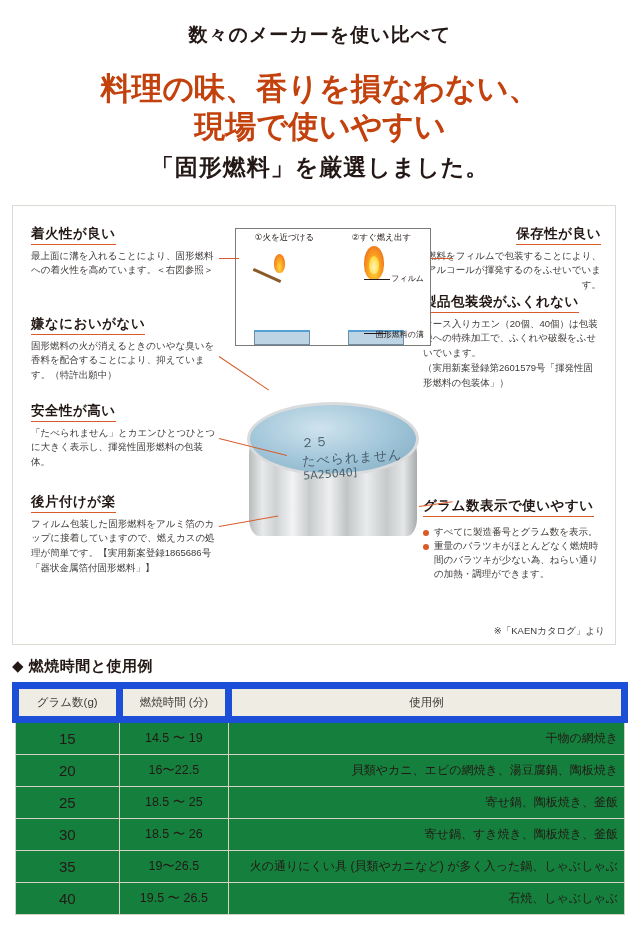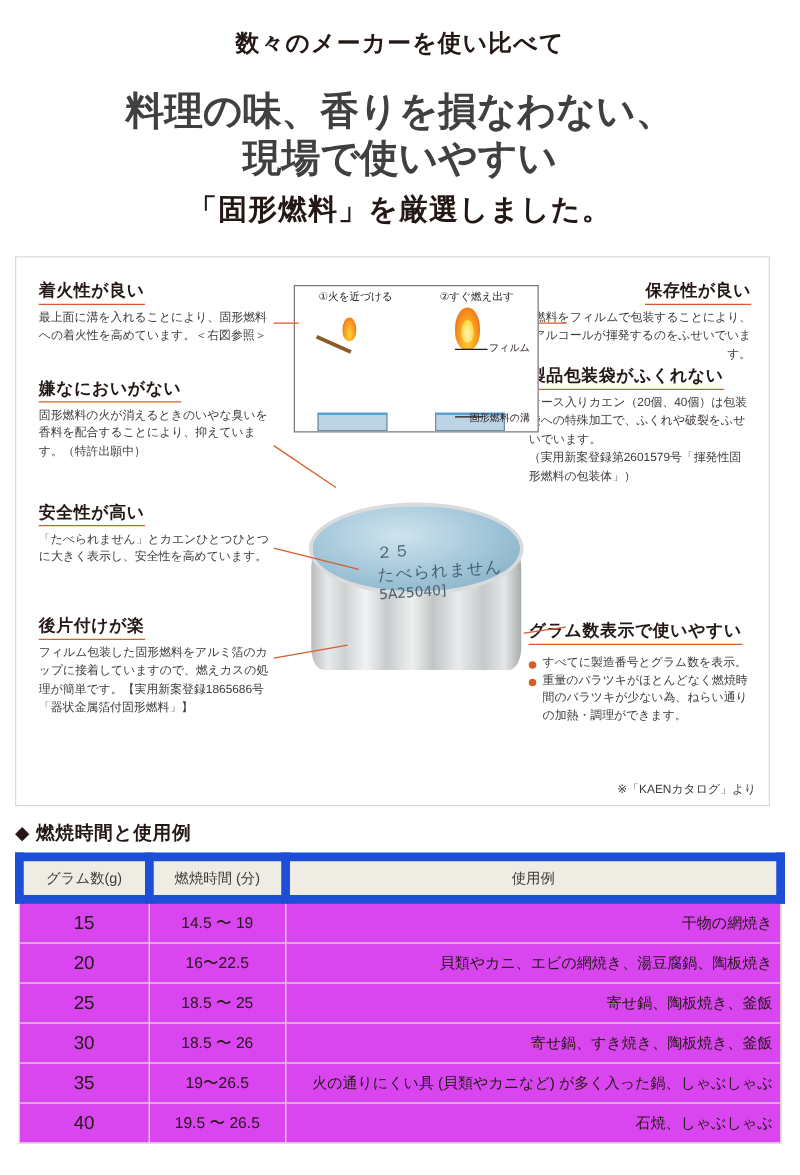--- a/index.html
+++ b/index.html
@@ -24,21 +24,21 @@
     letter-spacing: 1px;
     font-weight: bold;
     color: #231815;
     margin-bottom: 22px;
   }
   .header .main1, .header .main2 {
     font-size: 31px;
     font-weight: bold;
     letter-spacing: 0px;
     line-height: 1.22;
-    color: #404040;
+    color: #c2410c;
   }
   .header .sub {
     font-size: 23px;
     font-weight: bold;
     letter-spacing: 1px;
     margin-top: 6px;
     color: #231815;
   }
 
   
@@ -64,21 +64,21 @@
   .callout .c-body {
     font-size: 9.5px;
     line-height: 1.55;
     color: #3e3a38;
     letter-spacing: 0px;
   }
 
   
   .cl { left: 18px; width: 190px; }
   .c-ignite { top: 18px; }
-  .c-odor   { top: 96px; }
+  .c-odor   { top: 108px; }
   .c-safety { top: 195px; }
   .c-clean  { top: 286px; }
 
   
   .cr { right: 14px; width: 178px; }
   .c-store  { top: 18px; text-align: right; }
   .c-bag    { top: 86px; }
   .c-gram   { top: 290px; }
 
   .c-gram ul { margin: 4px 0 0 0; padding: 0; list-style: none; }
@@ -200,21 +200,21 @@
   th {
     background: #efece3;
     border: 7px solid #1d4ed8;
     font-size: 11.5px; font-weight: normal; color: #3e3a38;
     padding: 6px 4px;
   }
   td {
     border: 1px solid #d6d2c6;
     font-size: 13px; color: #231815;
     padding: 7px 6px;
-    background: #d946ef;
+    background: #15803d;
   }
   td.c-gramnum { text-align: center; width: 17%; font-size: 15px; }
   td.c-time { text-align: center; width: 18%; font-size: 12.5px; }
   td.c-use { text-align: right; padding-left: 10px; font-size: 12px; }
 </style>
 </head>
 <body>
 
 <div class="header">
   <div class="lead">数々のメーカーを使い比べて</div>
@@ -230,21 +230,21 @@
     <div class="c-body">最上面に溝を入れることにより、固形燃料への着火性を高めています。＜右図参照＞</div>
   </div>
 
   <div class="callout cl c-odor">
     <div class="c-title">嫌なにおいがない</div>
     <div class="c-body">固形燃料の火が消えるときのいやな臭いを香料を配合することにより、抑えています。（特許出願中）</div>
   </div>
 
   <div class="callout cl c-safety">
     <div class="c-title">安全性が高い</div>
-    <div class="c-body">「たべられません」とカエンひとつひとつに大きく表示し、安全性を高めています。</div>
+    <div class="c-body">「たべられません」とカエンひとつひとつに大きく表示し、揮発性固形燃料の包装体。</div>
   </div>
 
   <div class="callout cl c-clean">
     <div class="c-title">後片付けが楽</div>
     <div class="c-body">フィルム包装した固形燃料をアルミ箔のカップに接着していますので、燃えカスの処理が簡単です。【実用新案登録1865686号「器状金属箔付固形燃料」】</div>
   </div>
 
   <div class="callout cr c-store">
     <div class="c-title">保存性が良い</div>
     <div class="c-body">燃料をフィルムで包装することにより、アルコールが揮発するのをふせいでいます。</div>

